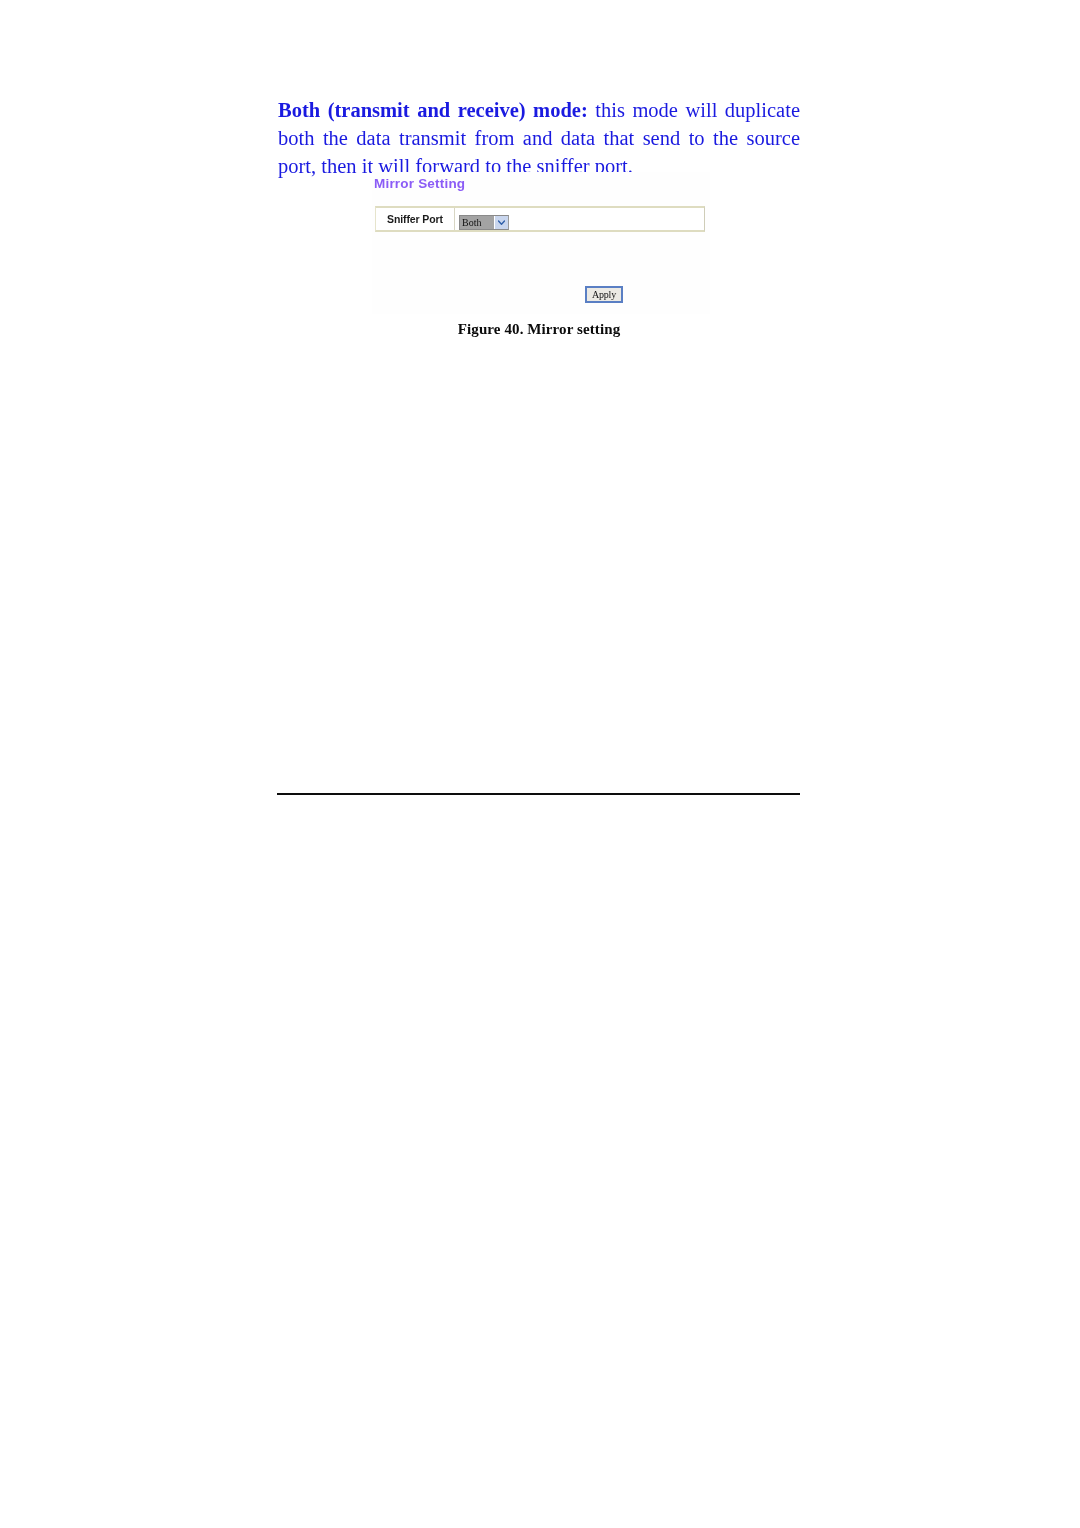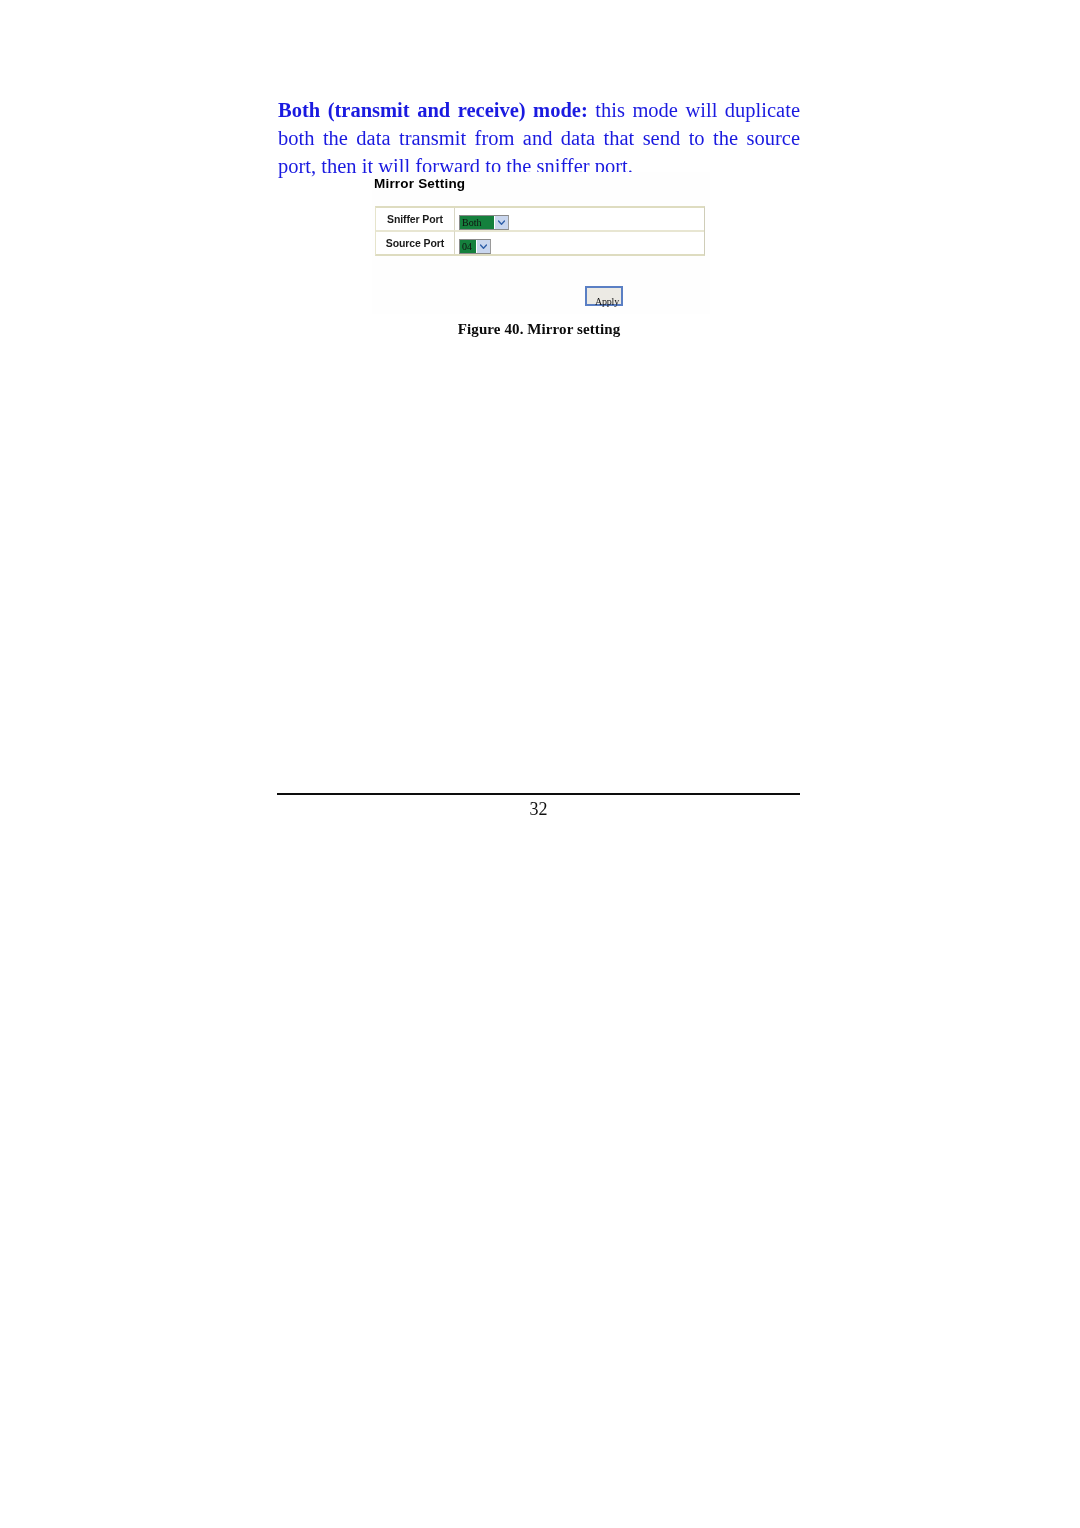--- a/index.html
+++ b/index.html
@@ -68,21 +68,21 @@
     overflow: hidden;
   }
 
   .panel-heading {
     position: absolute;
     left: 2px;
     top: 4px;
     font-family: "Liberation Sans", sans-serif;
     font-size: 13.5px;
     font-weight: bold;
-    color: #000000;
+    color: #8b5cf6;
     letter-spacing: 0.2px;
     white-space: nowrap;
   }
 
   .settings-table {
     position: absolute;
     left: 3px;
     top: 34px;
     width: 330px;
     border-collapse: separate;
@@ -123,21 +123,21 @@
   }
 
   
   .sel {
     display: inline-block;
     position: relative;
     height: 15px;
     box-sizing: border-box;
     border: 1px solid #8a8a8a;
     border-right: 1px solid #9a9a9a;
-    background: #15803d;
+    background: #a3a3a3;
     vertical-align: middle;
     overflow: hidden;
     cursor: default;
     margin-top: 7px;
   }
   .sel.w-wide { width: 50px; }
   .sel.w-narrow { width: 32px; }
 
   .sel .sel-val {
     position: absolute;
@@ -179,21 +179,21 @@
     width: 38px;
     height: 17px;
     box-sizing: border-box;
     background: #eceae4;
     border: 2px solid #5a7fc4;
     font-family: "Liberation Serif", serif;
     font-size: 10px;
     line-height: 12px;
     color: #111111;
     text-align: center;
-    padding: 8px;
+    padding: 0;
     cursor: pointer;
     letter-spacing: -0.2px;
   }
 
   
   .figure-caption {
     position: absolute;
     left: 278px;
     top: 321px;
     width: 522px;
@@ -248,42 +248,28 @@
               <span class="sel w-wide">
                 <span class="sel-val">Both</span>
                 <span class="sel-arrow">
                   <svg width="7" height="5" viewBox="0 0 7 5" aria-hidden="true">
                     <path d="M0.5 1 L3.5 4.2 L6.5 1" fill="none" stroke="#2f5fa8" stroke-width="1.4" stroke-linecap="round" stroke-linejoin="round"></path>
                   </svg>
                 </span>
               </span>
             </td>
           </tr>
-          <tr>
-            <td class="lbl">Source Port</td>
-            <td class="fld">
-              <span class="sel w-narrow">
-                <span class="sel-val">04</span>
-                <span class="sel-arrow">
-                  <svg width="7" height="5" viewBox="0 0 7 5" aria-hidden="true">
-                    <path d="M0.5 1 L3.5 4.2 L6.5 1" fill="none" stroke="#2f5fa8" stroke-width="1.4" stroke-linecap="round" stroke-linejoin="round"></path>
-                  </svg>
-                </span>
-              </span>
-            </td>
-          </tr>
         </tbody>
       </table>
 
       <div class="apply-row">
         <button class="apply-btn">Apply</button>
       </div>
 
     </div>
 
     <div class="figure-caption">Figure 40. Mirror setting</div>
 
   </div>
 
   <div class="footer-rule"></div>
-  <div class="footer-pageno">32</div>
 
 </div>
 
 </body></html>

